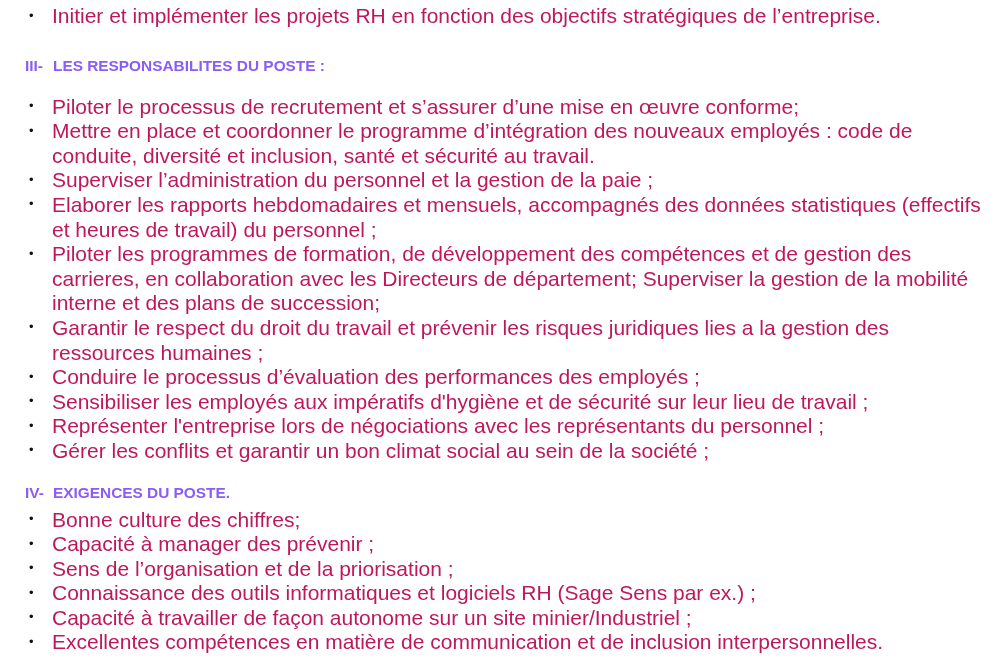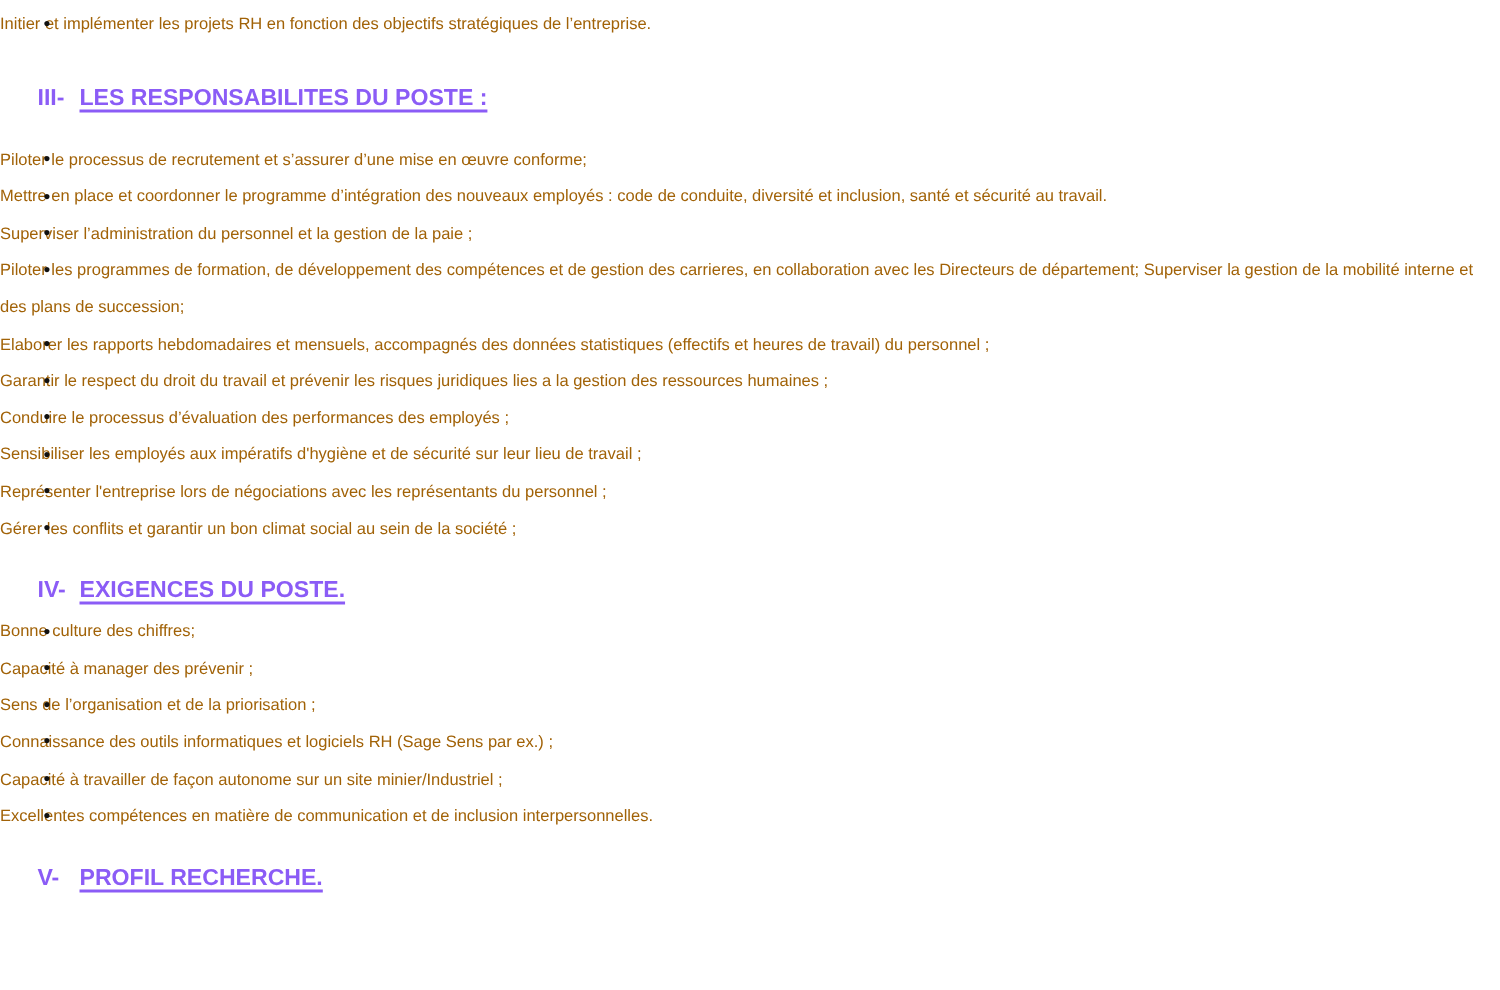--- a/index.html
+++ b/index.html
@@ -35,24 +35,25 @@
 
   
   ul.bullets {
     list-style: none;
     margin: 0;
     padding: 0;
   }
 
   li.bullet-item {
     position: relative;
+    padding-left: 52px;
     padding-right: 8px;
-    font-size: 11px;
+    font-size: 21px;
     line-height: 24.6px;
-    color: #a16207;
+    color: #be185d;
     text-align: left;
     margin: 0;
   }
 
   li.bullet-item::before {
     content: "\2022";
     position: absolute;
     left: 29px;
     top: -0.5px;
     font-size: 13px;
@@ -70,21 +71,20 @@
     color: #8b5cf6;
   }
   .section-heading .numeral {
     width: 53px;
     flex: 0 0 53px;
     padding-left: 25px;
     box-sizing: border-box;
     white-space: nowrap;
   }
   .section-heading .heading-title {
-    text-decoration: underline;
     text-underline-offset: 2.5px;
     text-decoration-thickness: 1.6px;
     white-space: nowrap;
   }
 
   
   .gap-lg { height: 26px; }
   .gap-md { height: 18px; }
   .gap-xs { height: 4px; }
 </style>
@@ -105,22 +105,22 @@
       <span class="numeral">III-</span>
       <span class="heading-title">LES RESPONSABILITES DU POSTE :</span>
     </div>
 
     <div class="gap-md"></div>
 
     <ul class="bullets">
       <li class="bullet-item">Piloter le processus  de recrutement et s’assurer d’une mise en œuvre conforme;</li>
       <li class="bullet-item">Mettre en place et coordonner le programme d’intégration des nouveaux employés : code de conduite, diversité et inclusion, santé et sécurité au travail.</li>
       <li class="bullet-item">Superviser l’administration du personnel et la gestion de la paie ;</li>
+      <li class="bullet-item">Elaborer les rapports hebdomadaires et mensuels, accompagnés des données statistiques (effectifs et heures de travail) du personnel ;</li>
       <li class="bullet-item">Piloter les programmes de formation, de développement des compétences et de gestion des carrieres, en collaboration avec les Directeurs de département; Superviser la gestion de la mobilité interne et des plans de succession;</li>
-      <li class="bullet-item">Elaborer les rapports hebdomadaires et mensuels, accompagnés des données statistiques (effectifs et heures de travail) du personnel ;</li>
       <li class="bullet-item">Garantir le respect du droit du travail et prévenir les risques juridiques lies a la gestion des ressources humaines ;</li>
       <li class="bullet-item">Conduire le processus d’évaluation des performances des employés ;</li>
       <li class="bullet-item">Sensibiliser les employés aux impératifs d'hygiène et de sécurité sur leur lieu de travail ;</li>
       <li class="bullet-item">Représenter l'entreprise lors de négociations avec les représentants du personnel ;</li>
       <li class="bullet-item">Gérer les conflits et garantir un bon climat social au sein de la société ;</li>
     </ul>
 
     <div class="gap-md"></div>
 
     <div class="section-heading">

